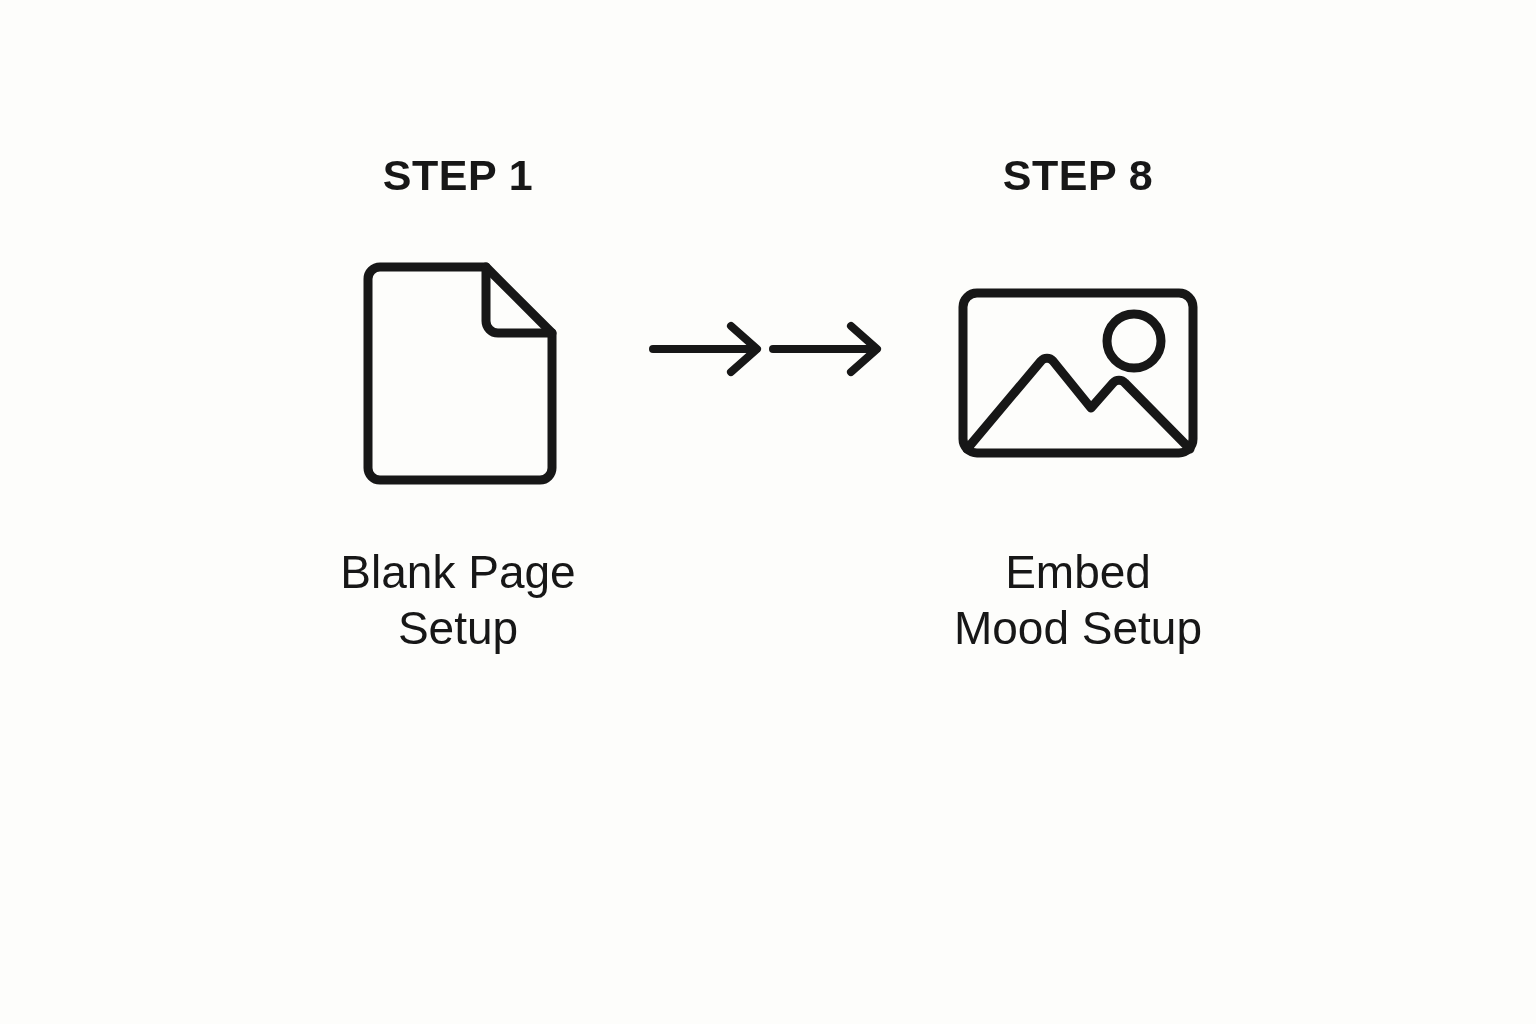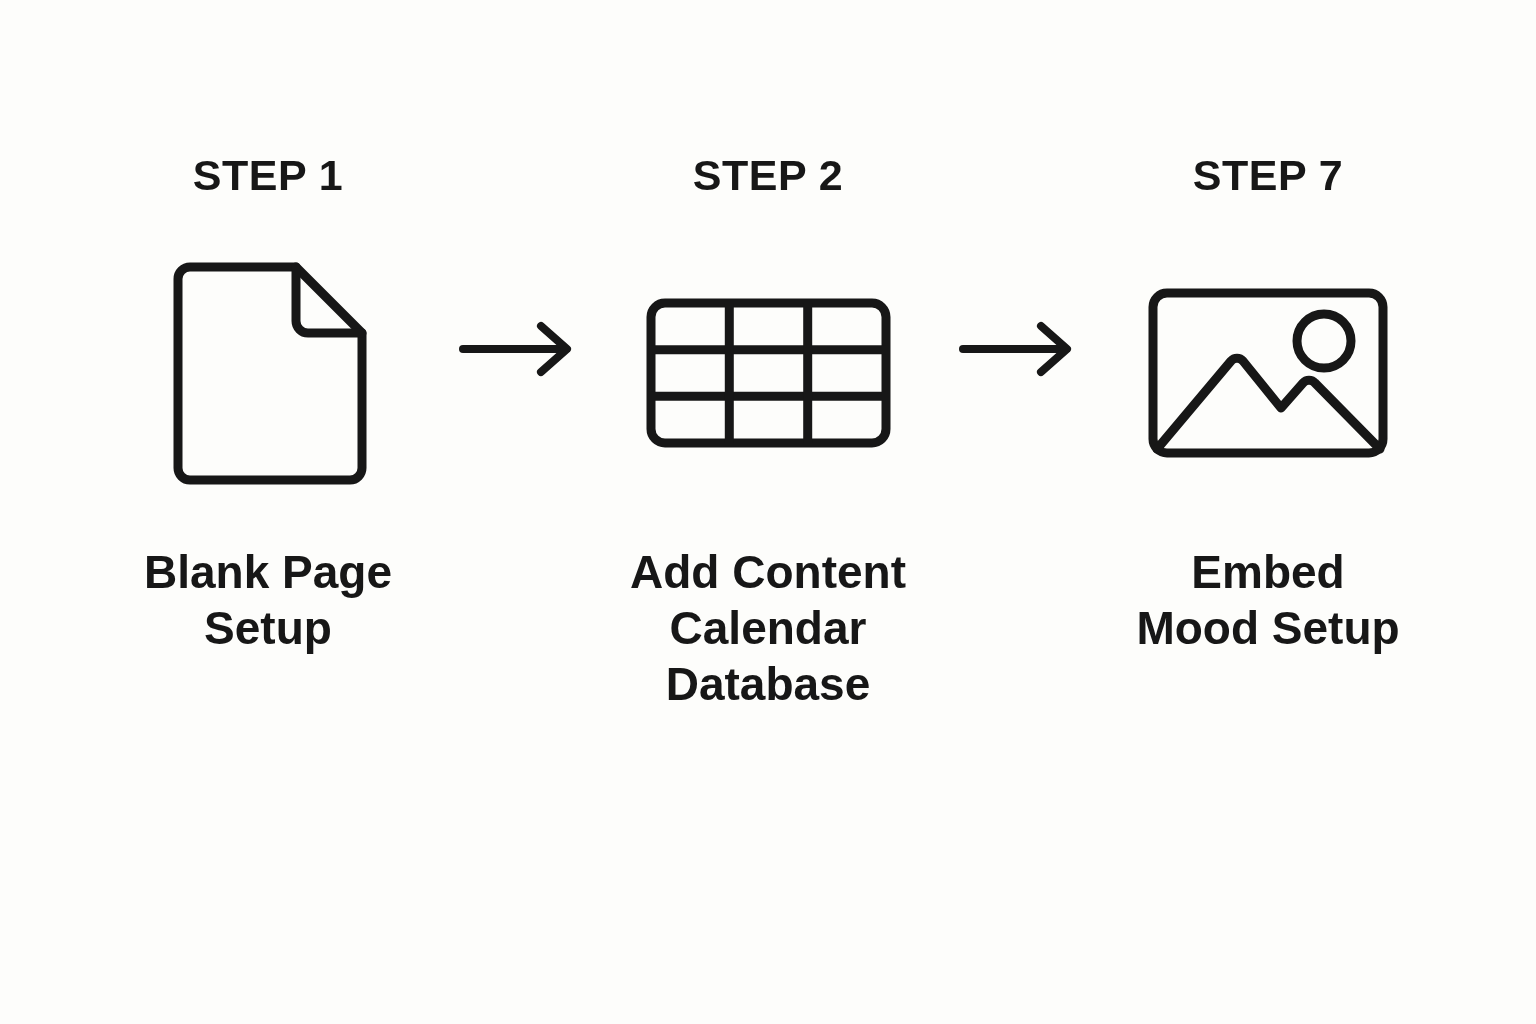--- a/index.html
+++ b/index.html
@@ -49,21 +49,21 @@
   .icon-wrap {
     height: 250px;
     display: flex;
     align-items: center;
     justify-content: center;
     margin-top: 48px;
   }
   .step-label {
     margin-top: 46px;
     font-size: 46px;
-    font-weight: bold;
+    font-weight: normal;
     color: #171717;
     line-height: 1.22;
     text-align: center;
     white-space: pre-line;
     max-width: 360px;
   }
   .connector {
     width: 120px;
     display: flex;
     align-items: center;
@@ -97,45 +97,30 @@
 Setup</div>
     </div>
 
     <div class="connector">
       <svg class="arrow-svg" width="118" height="60" viewBox="0 0 118 60">
         <line x1="4" y1="30" x2="104" y2="30" stroke="#171717" stroke-width="8" stroke-linecap="round"></line>
         <polyline points="82,7 108,30 82,53" fill="none" stroke="#171717" stroke-width="8" stroke-linecap="round" stroke-linejoin="round"></polyline>
       </svg>
     </div>
 
-    <div class="step">
-      <div class="step-eyebrow">STEP 2</div>
-      <div class="icon-wrap">
-        <svg class="icon-svg" width="245" height="150" viewBox="0 0 245 150">
-          <rect x="5" y="5" width="235" height="140" rx="14" ry="14" fill="none" stroke="#171717" stroke-width="9"></rect>
-          <line x1="5" y1="51.7" x2="240" y2="51.7" stroke="#171717" stroke-width="9"></line>
-          <line x1="5" y1="98.3" x2="240" y2="98.3" stroke="#171717" stroke-width="9"></line>
-          <line x1="83.3" y1="5" x2="83.3" y2="145" stroke="#171717" stroke-width="9"></line>
-          <line x1="161.7" y1="5" x2="161.7" y2="145" stroke="#171717" stroke-width="9"></line>
-        </svg>
-      </div>
-      <div class="step-label">Add Content
-Calendar
-Database</div>
-    </div>
 
     <div class="connector">
       <svg class="arrow-svg" width="118" height="60" viewBox="0 0 118 60">
         <line x1="4" y1="30" x2="104" y2="30" stroke="#171717" stroke-width="8" stroke-linecap="round"></line>
         <polyline points="82,7 108,30 82,53" fill="none" stroke="#171717" stroke-width="8" stroke-linecap="round" stroke-linejoin="round"></polyline>
       </svg>
     </div>
 
     <div class="step">
-      <div class="step-eyebrow">STEP 7</div>
+      <div class="step-eyebrow">STEP 8</div>
       <div class="icon-wrap">
         <svg class="icon-svg" width="240" height="170" viewBox="0 0 240 170">
           <rect x="5" y="5" width="230" height="160" rx="14" ry="14" fill="none" stroke="#171717" stroke-width="9"></rect>
           <circle cx="176" cy="53" r="27" fill="none" stroke="#171717" stroke-width="9"></circle>
           <path d="M9 161 L83 73 A8 8 0 0 1 95 73 L133 120 L155 95 A8 8 0 0 1 167 95 L232 161" fill="none" stroke="#171717" stroke-width="9" stroke-linejoin="round" stroke-linecap="round"></path>
         </svg>
       </div>
       <div class="step-label">Embed
 Mood Setup</div>
     </div>

